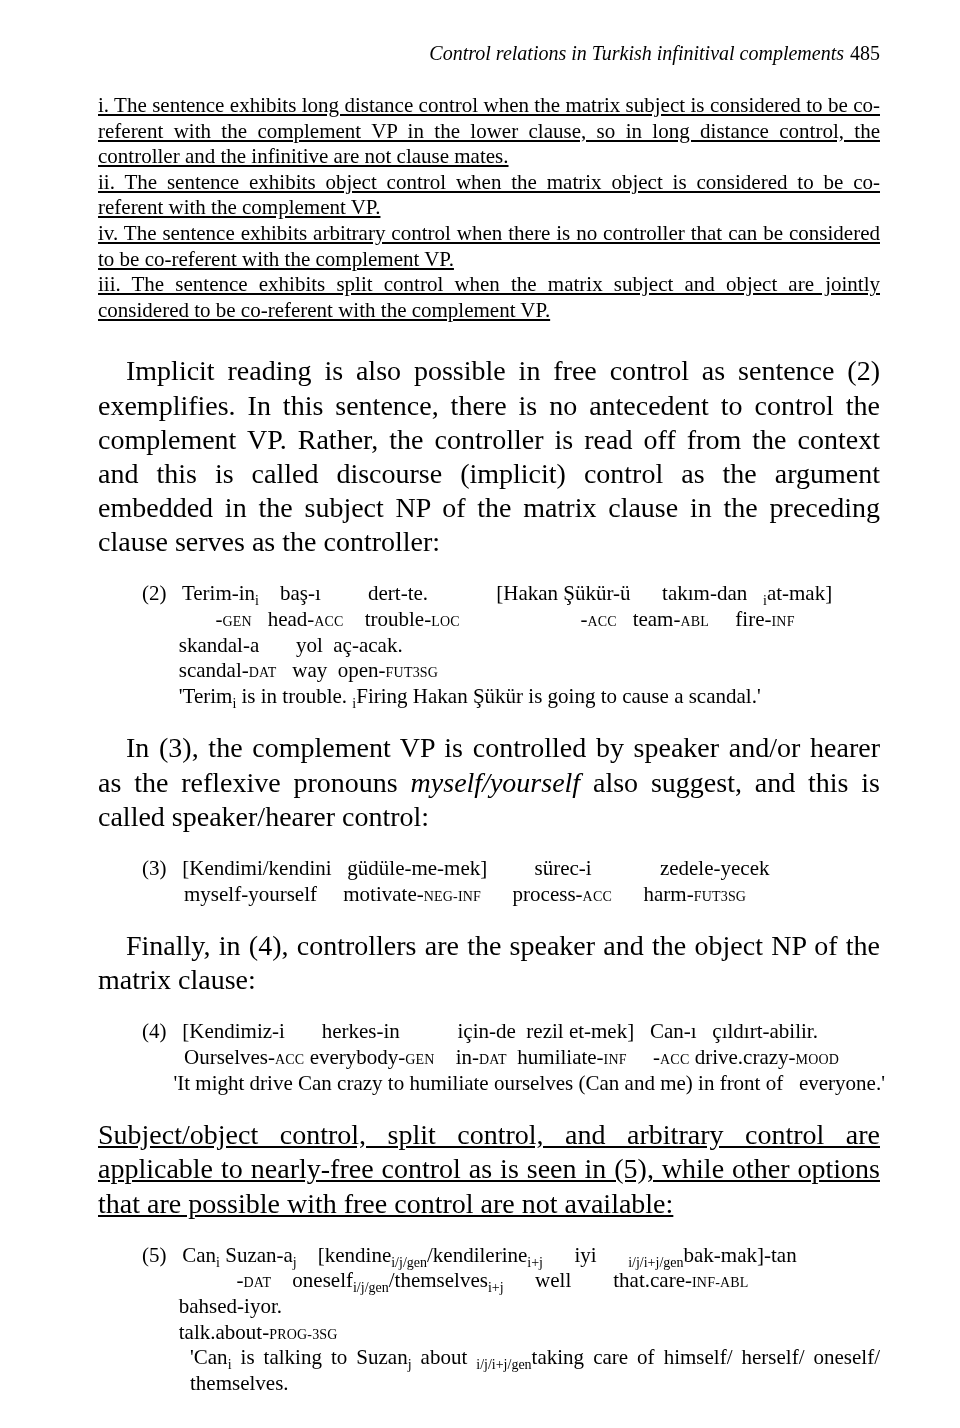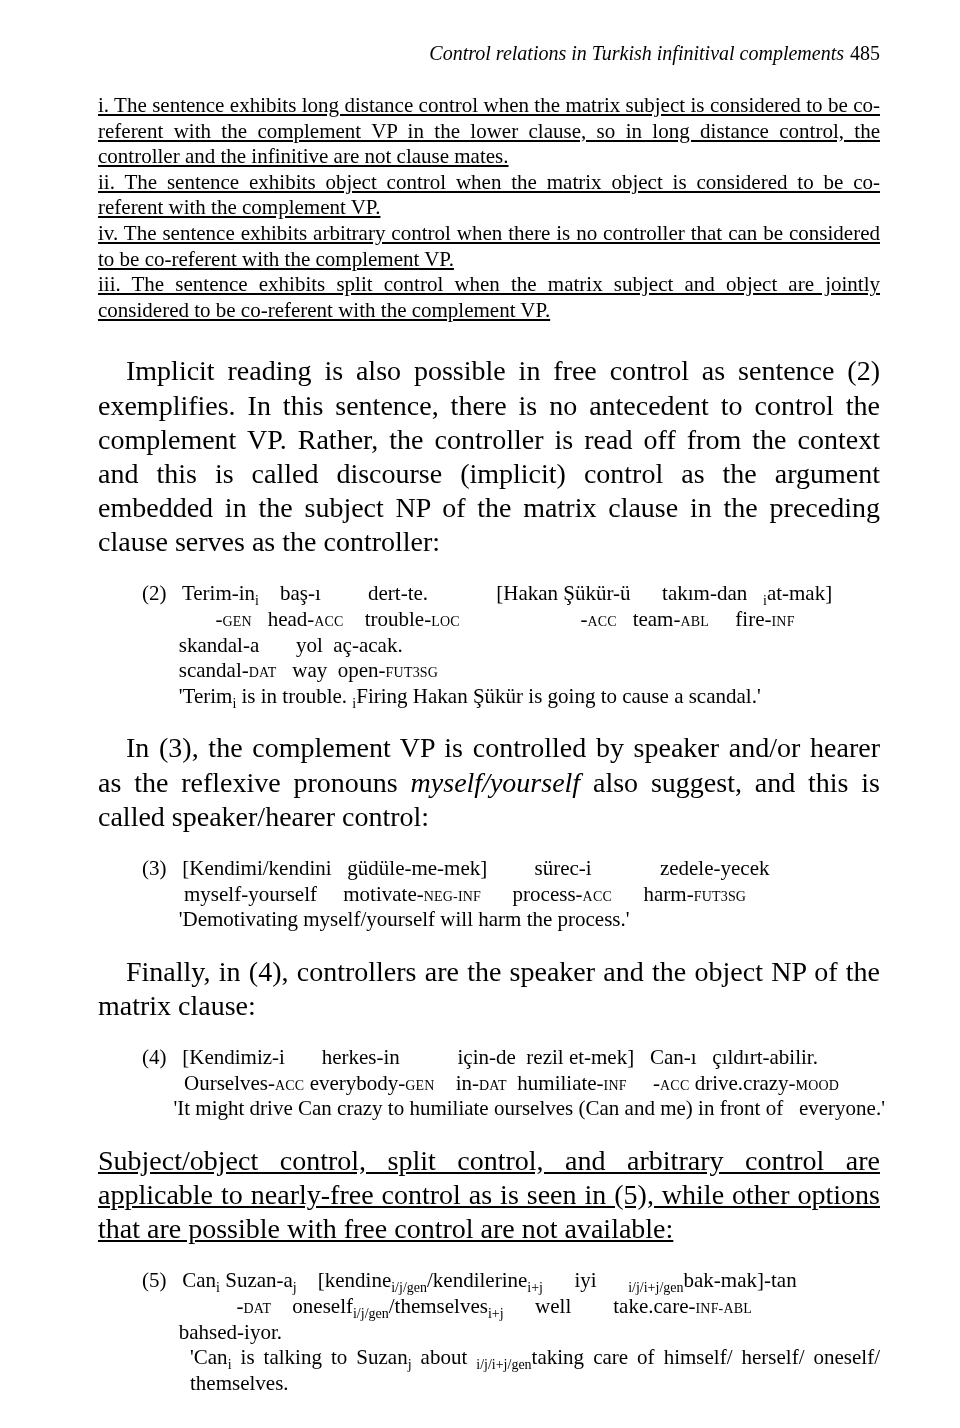--- a/index.html
+++ b/index.html
@@ -95,33 +95,33 @@
   <div class="row">       <span>skandal-a</span>       <span>yol  aç-acak.</span></div>
   <div class="row">       <span>scandal-</span><span class="smcaps">DAT</span>   <span>way  open-</span><span class="smcaps">FUT3SG</span></div>
   <div class="row">       <span>'Terim</span><sub>i</sub><span> is in trouble. </span><sub>i</sub><span>Firing Hakan Şükür is going to cause a scandal.'</span></div>
 </div>
 
 <p class="body-p"><span>In (3), the complement VP is controlled by speaker and/or hearer as the reflexive pronouns </span><em>myself/yourself</em><span> also suggest, and this is called speaker/hearer control:</span></p>
 
 <div class="example">
   <div class="row"><span>(3)</span>   <span>[Kendimi/kendini</span>   <span>güdüle-me-mek]</span>         <span>sürec-i</span>             <span>zedele-yecek</span></div>
   <div class="row">        <span>myself-yourself</span>     <span>motivate-</span><span class="smcaps">NEG-INF</span>      <span>process-</span><span class="smcaps">ACC</span>      <span>harm-</span><span class="smcaps">FUT3SG</span></div>
-  <div class="row">       <span>'Demotivating myself/yourself will harm the process.'</span></div>
 </div>
 
 <p class="body-p">Finally, in (4), controllers are the speaker and the object NP of the matrix clause:</p>
 
 <div class="example">
   <div class="row"><span>(4)</span>   <span>[Kendimiz-i</span>       <span>herkes-in</span>           <span>için-de  rezil et-mek]</span>   <span>Can-ı</span>   <span>çıldırt-abilir.</span></div>
   <div class="row">        <span>Ourselves-</span><span class="smcaps">ACC</span><span> everybody-</span><span class="smcaps">GEN</span>    <span>in-</span><span class="smcaps">DAT</span><span>  humiliate-</span><span class="smcaps">INF</span>     -<span class="smcaps">ACC</span><span> drive.crazy-</span><span class="smcaps">MOOD</span></div>
   <div class="row">      <span>'It might drive Can crazy to humiliate ourselves (Can and me) in front of   everyone.'</span></div>
 </div>
 
 <p class="body-p noindent">Subject/object control, split control, and arbitrary control are applicable to nearly-free control as is seen in (5), while other options that are possible with free control are not available:</p>
 
 <div class="example">
   <div class="row"><span>(5)</span>   <span>Can</span><sub>i</sub><span> Suzan-a</span><sub>j</sub>    <span>[kendine</span><sub>i/j/gen</sub><span>/kendilerine</span><sub>i+j</sub>      <span>iyi</span>      <sub>i/j/i+j/gen</sub><span>bak-mak]-tan</span></div>
-  <div class="row">                  -<span class="smcaps">DAT</span>    <span>oneself</span><sub>i/j/gen</sub><span>/themselves</span><sub>i+j</sub>      <span>well</span>        <span>take.care-</span><span class="smcaps">INF-ABL</span></div>
+  <div class="row">                  -<span class="smcaps">DAT</span>    <span>oneself</span><sub>i/j/gen</sub><span>/themselves</span><sub>i+j</sub>      <span>well</span>        <span>that.care-</span><span class="smcaps">INF-ABL</span></div>
   <div class="row">       <span>bahsed-iyor.</span></div>
+  <div class="row">       <span>talk.about-</span><span class="smcaps">PROG-3SG</span></div>
   <div class="row" style="white-space:normal;text-align:justify;padding-left:48px;"><span>'Can</span><sub>i</sub><span> is talking to Suzan</span><sub>j</sub><span> about </span><sub>i/j/i+j/gen</sub><span>taking care of himself/ herself/ oneself/ themselves.</span></div>
 </div>
 
 </div>
 
 </body></html>

